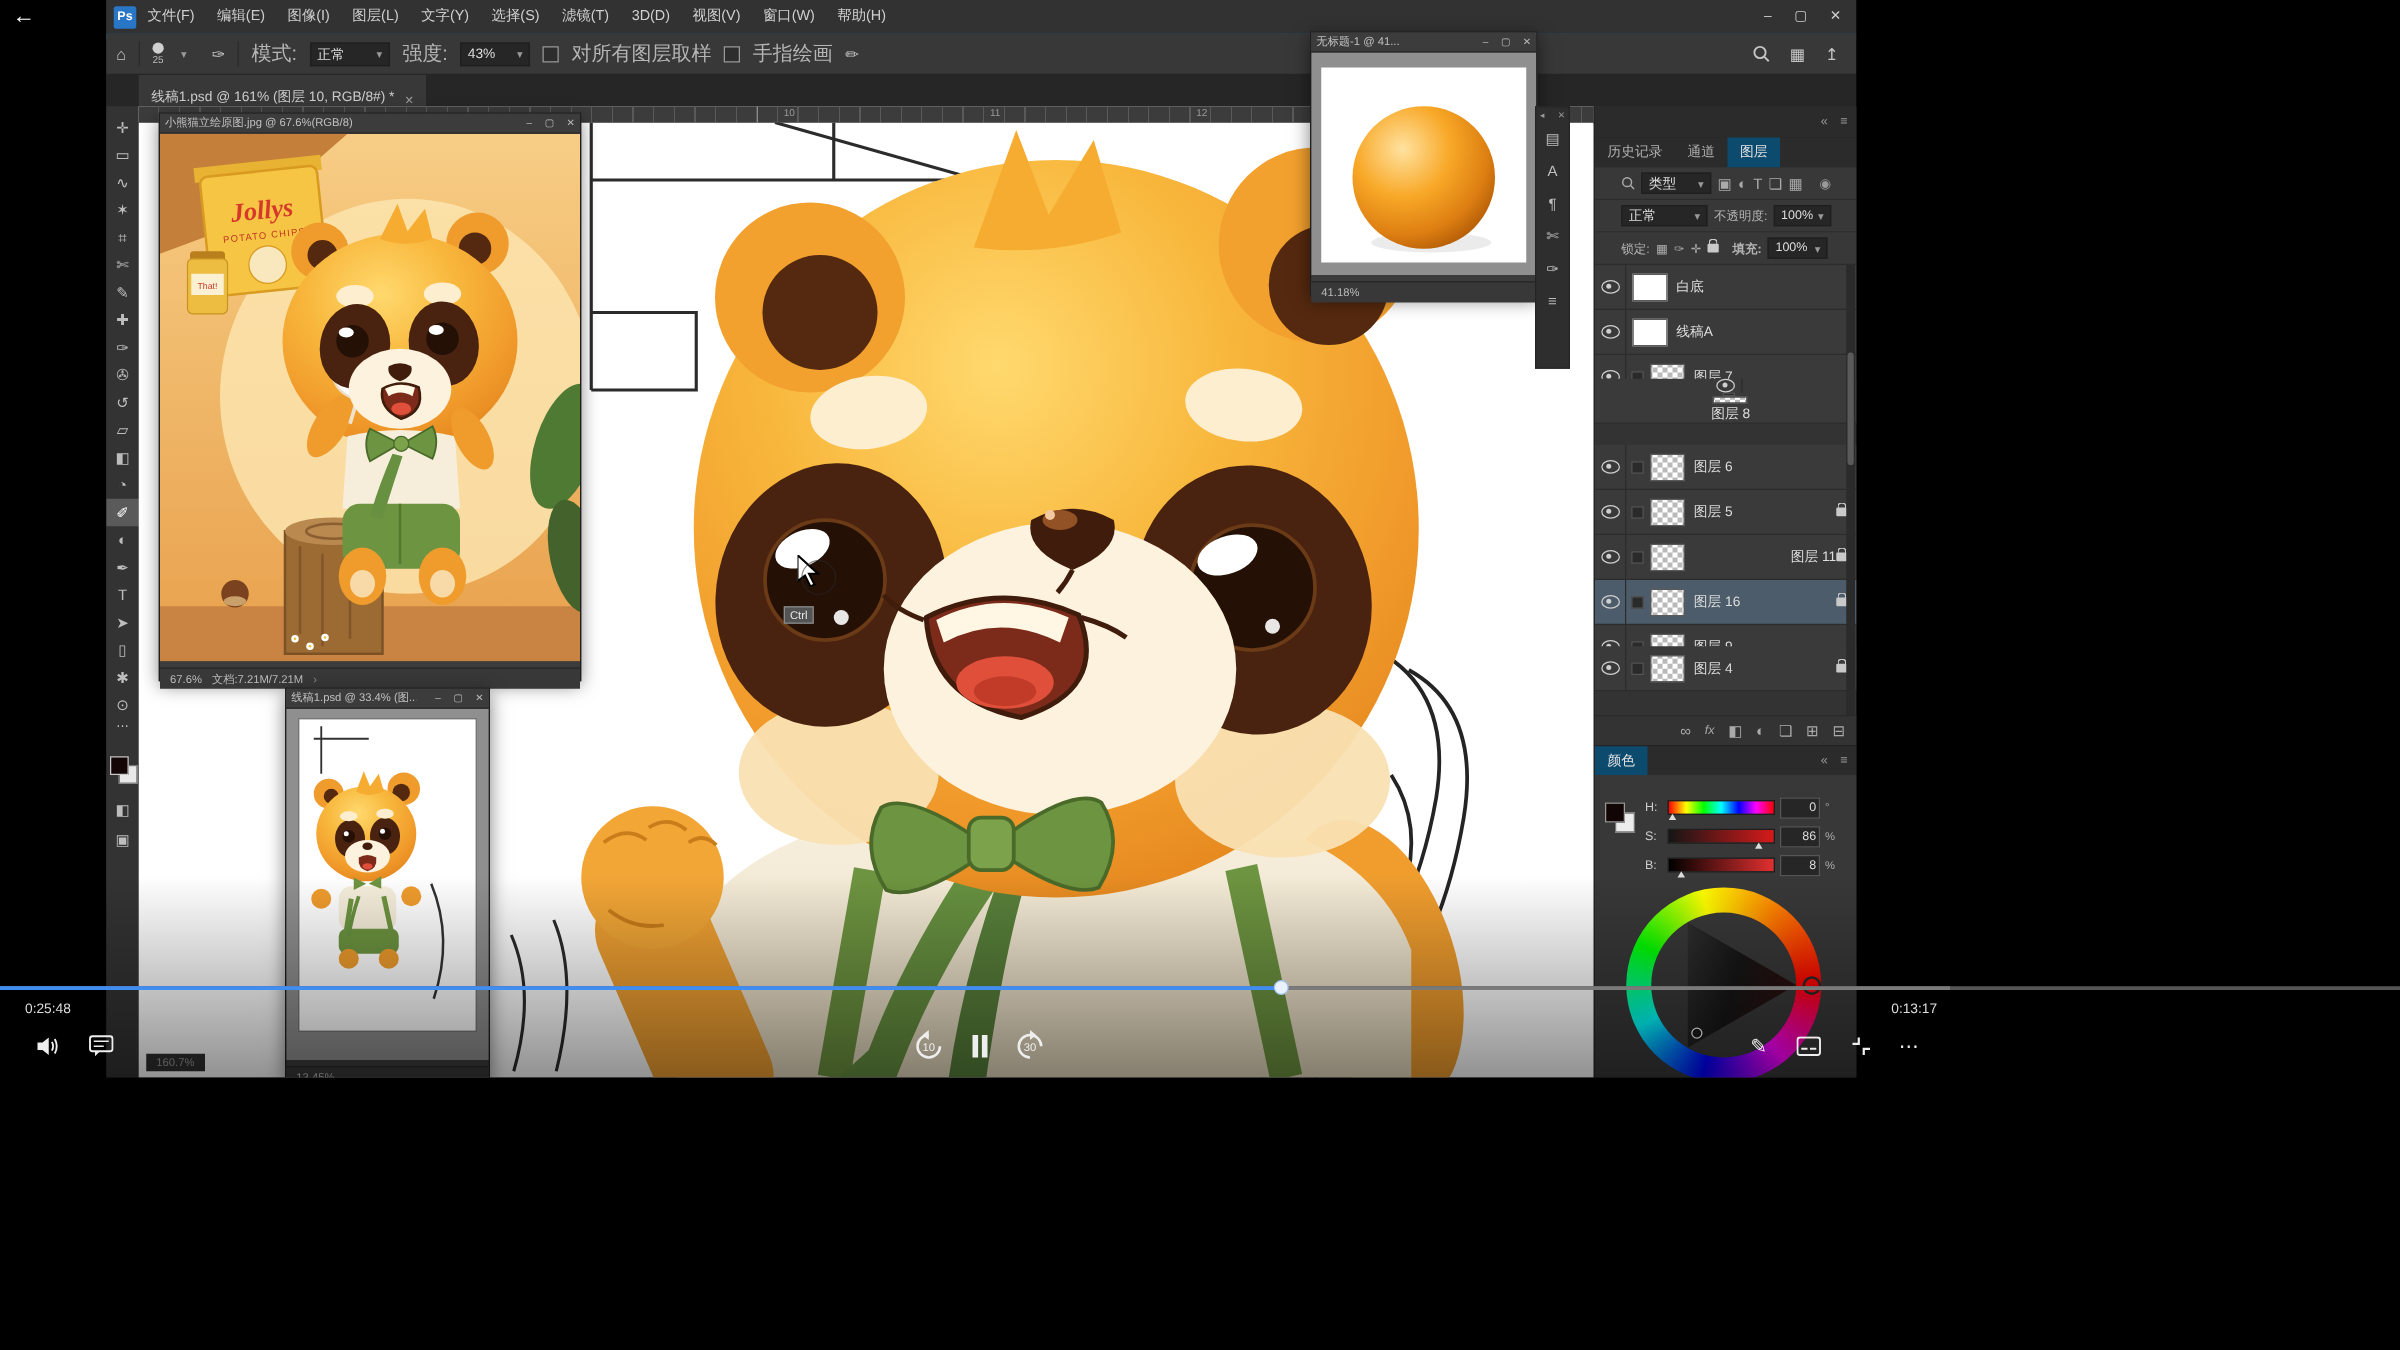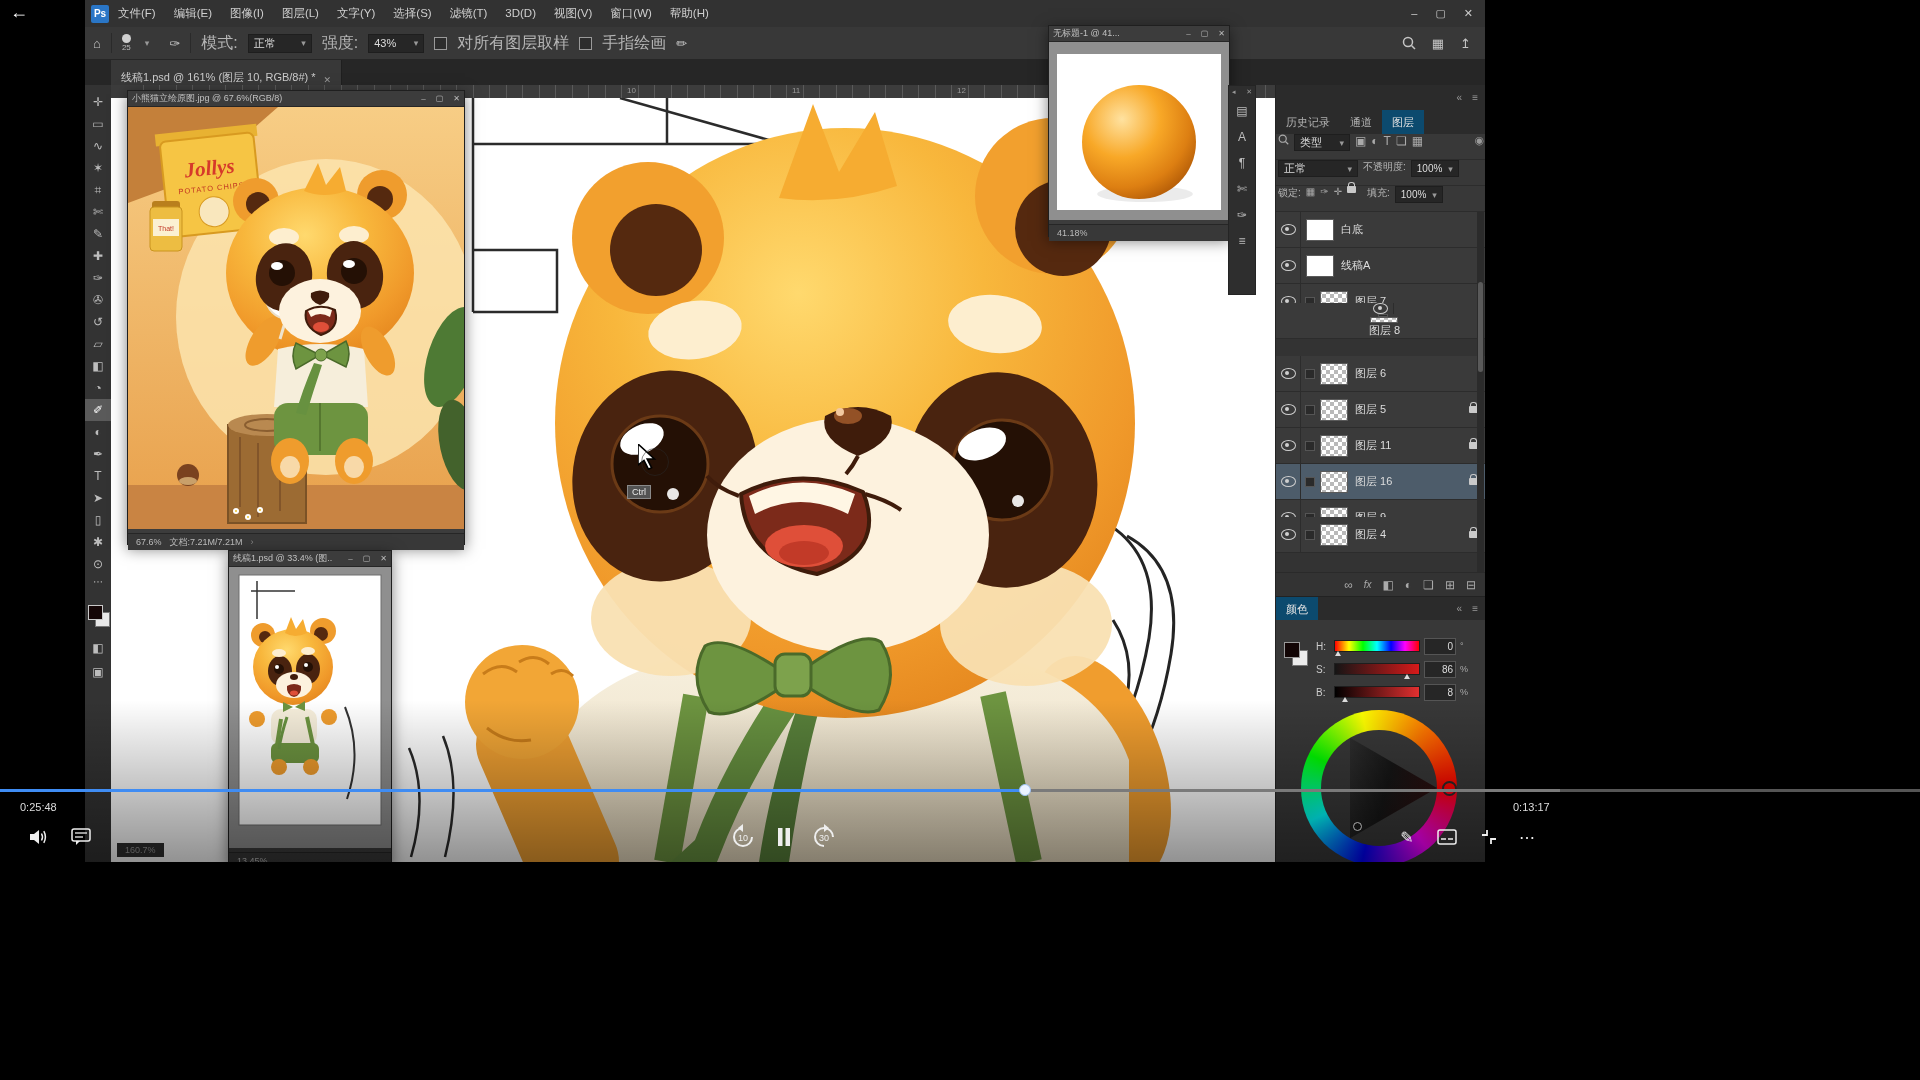--- a/index.html
+++ b/index.html
@@ -34,21 +34,21 @@
   .fwin-btns{margin-left:auto;display:flex;gap:10px;color:#bbb;font-size:8px;}
   .fwin-status{height:16px;background:#383838;border-top:1px solid #262626;display:flex;align-items:center;gap:8px;font-size:9px;color:#bbb;padding:0 8px;}
   .eye{width:13px;height:9px;border:1px solid #cfcfcf;border-radius:50%;display:inline-block;position:relative;}
   .eye::after{content:"";position:absolute;left:3.5px;top:2px;width:4px;height:4px;background:#cfcfcf;border-radius:50%;}
   .lockicon{width:9px;height:7px;background:#c9c9c9;border-radius:1px;position:relative;display:inline-block;}
   .lockicon::before{content:"";position:absolute;left:1px;top:-4px;width:5px;height:4px;border:1.5px solid #c9c9c9;border-bottom:none;border-radius:3px 3px 0 0;}
   #paneldock{left:1190px;top:85px;width:210px;height:777px;background:#333;border-left:1px solid #242424;}
   .ptabs{position:absolute;left:0;top:25px;width:210px;height:24px;background:#2b2b2b;display:flex;}
   .ptab{padding:0 10px;line-height:24px;font-size:11px;color:#b0b0b0;}
   .ptab.active{background:#0c4a6e;color:#e2e2e2;}
-  .prow{position:absolute;left:0;width:210px;height:26px;background:#383838;border-bottom:1px solid #2c2c2c;display:flex;gap:5px;padding:0 2px;box-sizing:border-box;}
+  .prow{position:absolute;left:0;width:210px;height:26px;background:#383838;border-bottom:1px solid #2c2c2c;display:flex;align-items:center;gap:5px;padding:0 21px;box-sizing:border-box;}
   .layer-row{position:absolute;left:0;width:210px;height:35px;background:#3a3a3a;border-bottom:1px solid #2c2c2c;display:flex;align-items:center;}
   .layer-row.sel{background:#4d5c6a;}
   .eyecell{width:24px;height:35px;display:flex;align-items:center;justify-content:center;border-right:1px solid #2c2c2c;}
   .clipchip{width:8px;height:8px;background:#2a2a2a;border:1px solid #555;margin-left:4px;}
   .thumb{width:26px;height:20px;border:1px solid #5a5a5a;margin-left:5px;background:repeating-conic-gradient(#b9b9b9 0% 25%,#ffffff 0% 50%) 50%/8px 8px;}
   .thumb.white{background:#fff;}
   .lname{font-size:11px;color:#ddd;margin-left:7px;flex:1;}
   .ficon{color:#aaa;font-size:12px;}
   .slider-row{position:absolute;display:flex;align-items:center;gap:4px;height:16px;}
   .slider-lbl{font-size:10px;color:#ccc;width:14px;}
@@ -493,21 +493,21 @@
           <span>100%</span>
             <span class="caret">▾</span>
         </div>
       </div>
       <div class="prow" style="top:101px;">
         <span class="lbl" style="font-size:10px;">锁定:</span>
         <span class="ficon" style="font-size:10px;">▦</span>
         <span class="ficon" style="font-size:10px;">✑</span>
         <span class="ficon" style="font-size:10px;">✛</span>
         <span class="lockicon"></span>
-        <span class="lbl" style="font-size:10px;margin-left:6px;">填充:</span>
+        <span class="lbl" style="font-size:10px;margin-left:6px;font-weight:bold;">填充:</span>
         <div class="selbox" style="width:48px;height:17px;font-size:10px;">
           <span>100%</span>
             <span class="caret">▾</span>
         </div>
       </div>
 
       <div class="layer-row" style="top:127px;">
         <div class="eyecell">
             <span class="eye"></span>
           </div>
@@ -547,21 +547,21 @@
       </div>
       <div class="layer-row" style="top:307px;">
         <div class="eyecell">
             <span class="eye"></span>
           </div>
         <span class="clipchip"></span>
         <div class="thumb"></div>
         <span class="lname">图层 5</span>
         <span class="lockicon" style="margin-right:8px;"></span>
       </div>
-      <div class="layer-row" style="top:343px;">
+      <div class="layer-row" style="top:343px;text-align:right;">
         <div class="eyecell">
             <span class="eye"></span>
           </div>
         <span class="clipchip"></span>
         <div class="thumb"></div>
         <span class="lname">图层 11</span>
         <span class="lockicon" style="margin-right:8px;"></span>
       </div>
       <div class="layer-row sel" style="top:379px;">
         <div class="eyecell">

